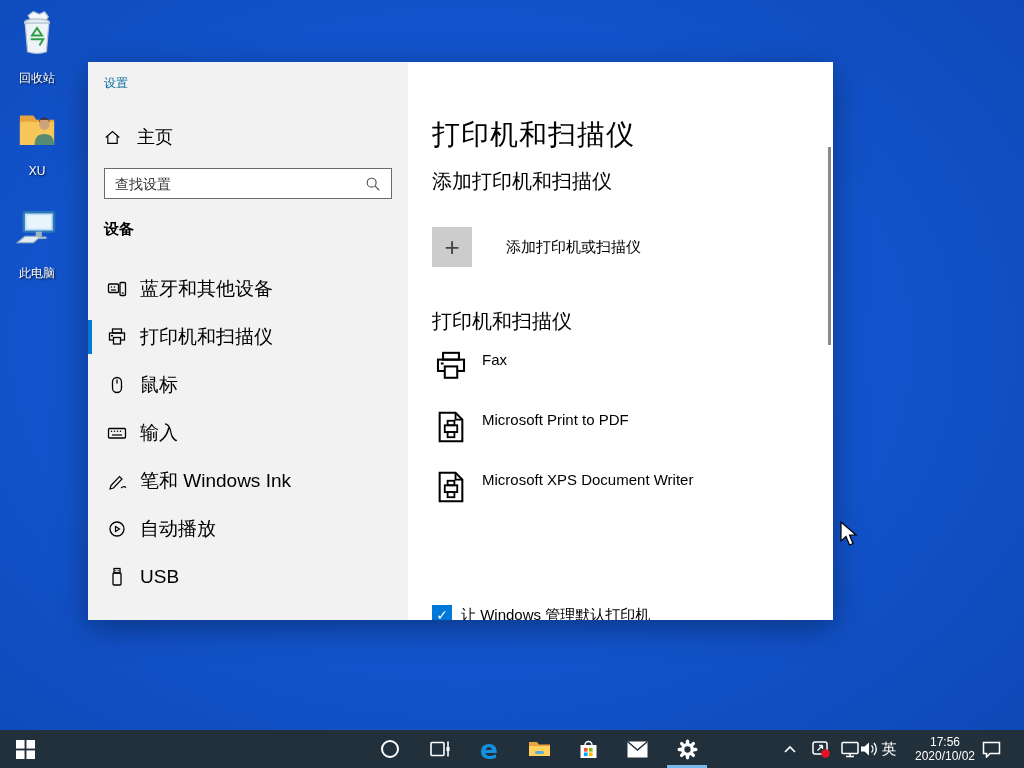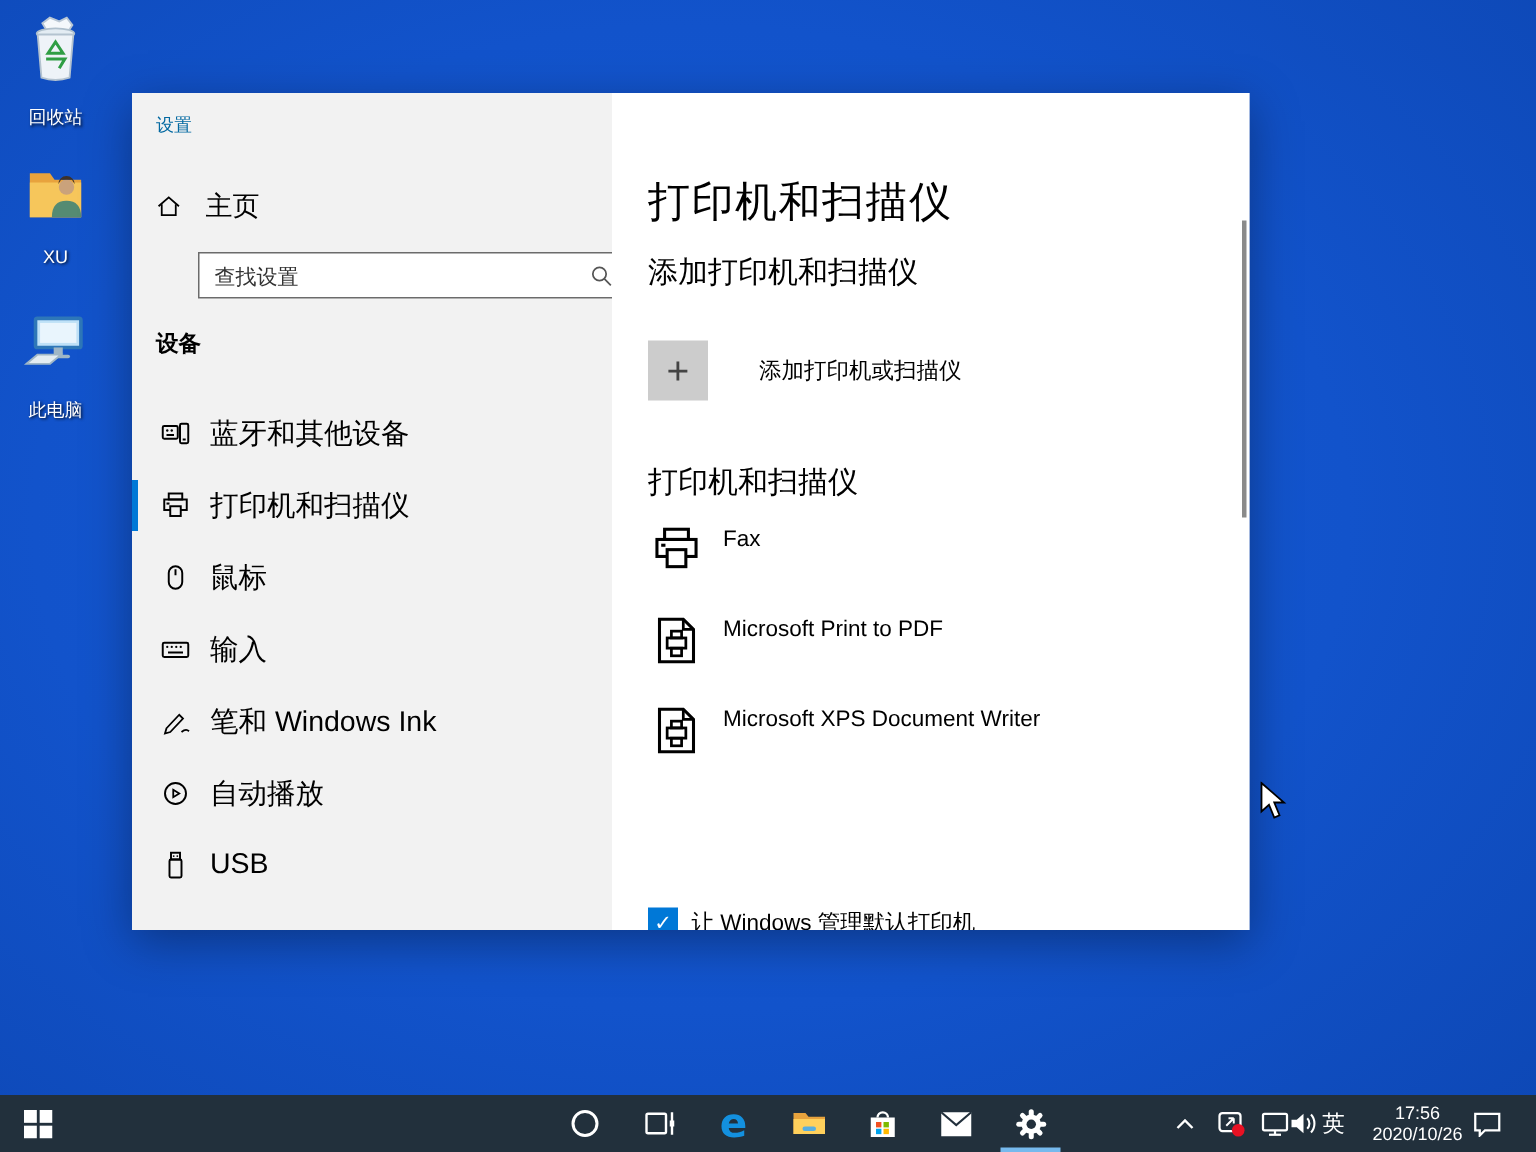--- a/index.html
+++ b/index.html
@@ -19,21 +19,21 @@
   .win { position:absolute; left:88px; top:62px; width:745px; height:558px;
     background:#fff; box-shadow:0 8px 30px rgba(0,0,0,.35); overflow:hidden; }
 
   .sidebar { position:absolute; left:0; top:0; width:320px; height:100%;
     background:#f2f2f2; }
   .app-title { position:absolute; left:16px; top:13px; font-size:12px; color:#0369a1; }
   .home-row { position:absolute; left:8px; top:58px; width:300px; height:34px;
     display:flex; align-items:center; padding-left:8px; cursor:default; }
   .home-row .nav-label { margin-left:16px; font-size:18px; color:#000; }
   .searchbox { position:absolute; left:16px; top:106px; width:288px; height:31px;
-    background:#fff; border:1px solid #6b6b6b; display:flex; align-items:center;margin-left:28px; }
+    background:#fff; border:1px solid #6b6b6b; display:flex; align-items:center; }
   .searchbox input { flex:1; border:none; outline:none; background:transparent;
     font-size:14px; color:#222; padding:0 8px 0 10px;
     font-family:"Liberation Sans", sans-serif; }
   .searchbox input::placeholder { color:#333; opacity:1; }
   .searchbox .mag { margin-right:10px; }
   .section-label { position:absolute; left:16px; top:158px; font-size:15px;
     font-weight:bold; color:#000; }
 
   .nav-list { position:absolute; left:0; top:203px; width:100%; }
   .nav-item { position:relative; height:48px; display:flex; align-items:center;
@@ -385,21 +385,21 @@
         <path d="M15 3 a9 9 0 0 1 0 12" fill="none" stroke="#fff" stroke-width="1.4"></path>
       </svg>
     </div>
 
     <div class="tb-item" style="left:876px;width:26px">
       <span class="lang">英</span>
     </div>
 
     <div class="clock">
       <span>17:56</span>
-      <span>2020/10/26</span>
+      <span>2020/10/02</span>
     </div>
 
     <div class="tb-item" style="left:975px;width:32px">
       <svg width="19" height="17" viewBox="0 0 19 17">
         <path d="M1.5 1.5 H17.5 V12.5 H8 L4.5 16 V12.5 H1.5 Z" fill="none" stroke="#fff" stroke-width="1.5"></path>
       </svg>
     </div>
   </div>
 
   <svg class="cursor" width="18" height="27" viewBox="0 0 18 27">

